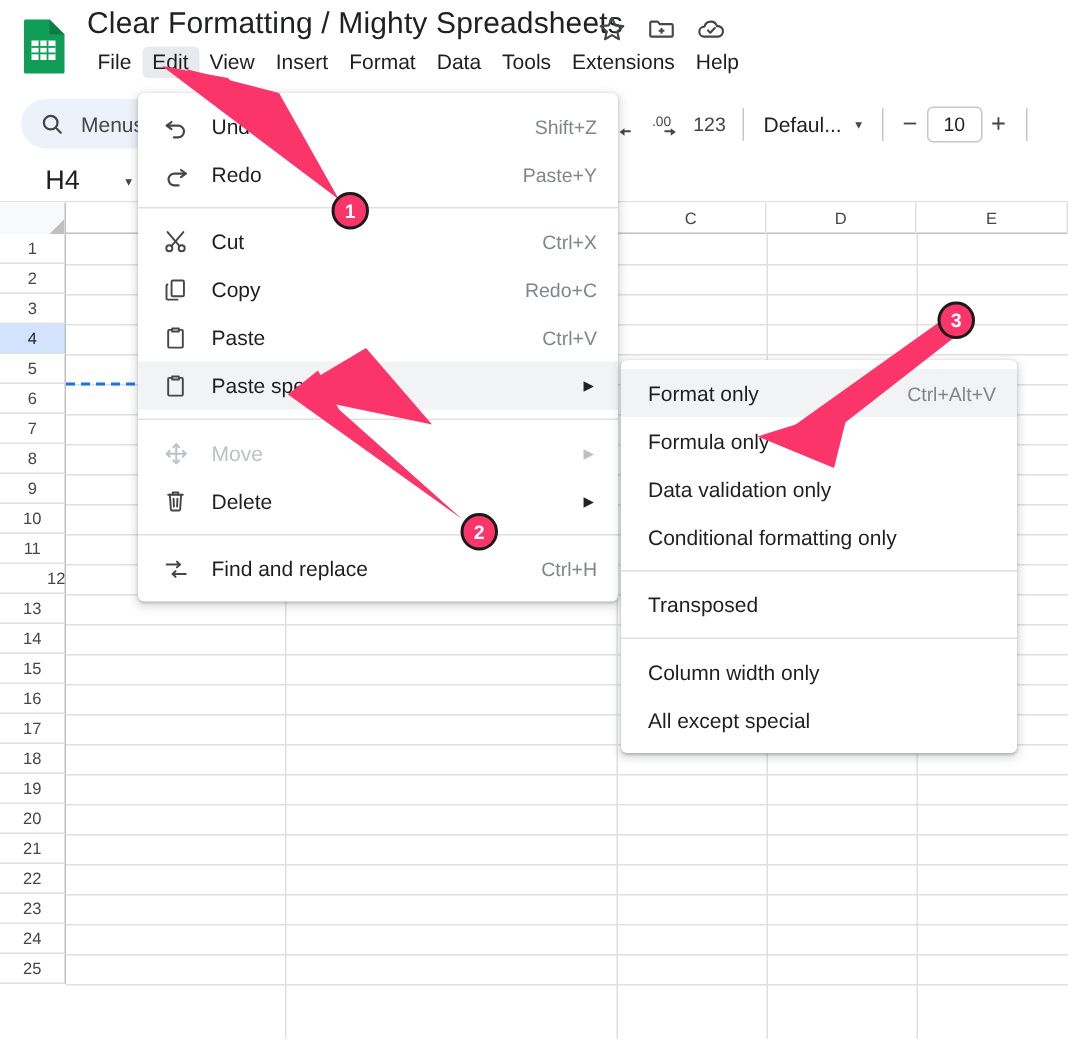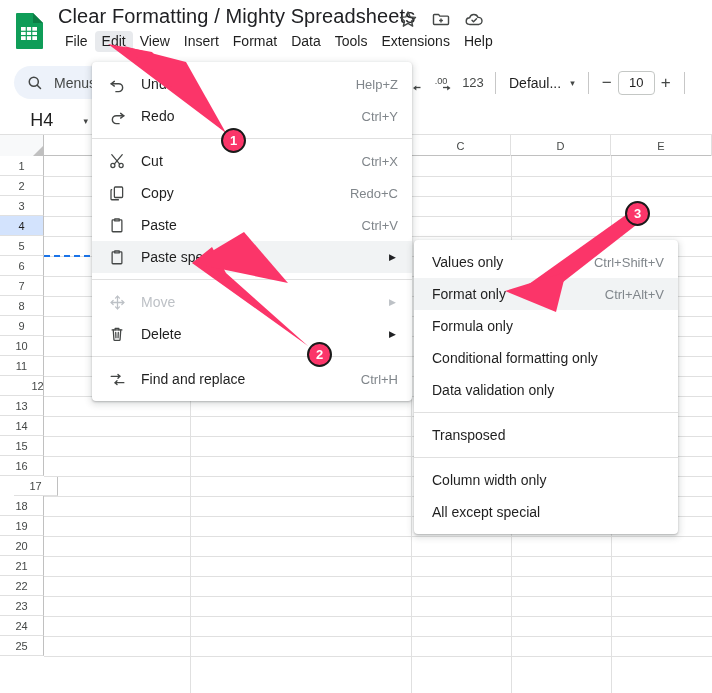--- a/index.html
+++ b/index.html
@@ -235,21 +235,21 @@
         <div class="rowhead" style="top: 141px;">7</div>
         <div class="rowhead" style="top: 161px;">8</div>
         <div class="rowhead" style="top: 181px;">9</div>
         <div class="rowhead" style="top: 201px;">10</div>
         <div class="rowhead" style="top: 221px;">11</div>
         <div class="rowhead" style="top: 241px; padding-left: 32px;">12</div>
         <div class="rowhead" style="top: 261px;">13</div>
         <div class="rowhead" style="top: 281px;">14</div>
         <div class="rowhead" style="top: 301px;">15</div>
         <div class="rowhead" style="top: 321px;">16</div>
-        <div class="rowhead" style="top: 341px; margin-left: 14px;">17</div>
+        <div class="rowhead" style="top: 341px;">17</div>
         <div class="rowhead" style="top: 361px;">18</div>
         <div class="rowhead" style="top: 381px;">19</div>
         <div class="rowhead" style="top: 401px;">20</div>
         <div class="rowhead" style="top: 421px;">21</div>
         <div class="rowhead" style="top: 441px;">22</div>
         <div class="rowhead" style="top: 461px;">23</div>
         <div class="rowhead" style="top: 481px;">24</div>
         <div class="rowhead" style="top: 501px;">25</div>
       </div>
     <div id="grid-lines">
@@ -294,31 +294,31 @@
 
   <div class="menu-panel" id="edit-menu">
       <div class="mrow">
         <span class="micon">
           <svg width="19" height="19" viewBox="0 0 24 24" fill="none" stroke="currentColor" stroke-width="1.8" stroke-linecap="round" stroke-linejoin="round">
             <path d="M8 8 L4 11 L8 14"></path>
             <path d="M4 11 h9.5 a5 5 0 0 1 0 10 H10"></path>
           </svg>
         </span>
         <span class="mlabel">Undo</span>
-        <span class="maccel">Help+Z</span>
+        <span class="maccel">Shift+Z</span>
       </div>
       <div class="mrow">
         <span class="micon">
           <svg width="19" height="19" viewBox="0 0 24 24" fill="none" stroke="currentColor" stroke-width="1.8" stroke-linecap="round" stroke-linejoin="round">
             <path d="M16 8 L20 11 L16 14"></path>
             <path d="M20 11 h-9.5 a5 5 0 0 0 0 10 H14"></path>
           </svg>
         </span>
         <span class="mlabel">Redo</span>
-        <span class="maccel">Ctrl+Y</span>
+        <span class="maccel">Paste+Y</span>
       </div>
       <div class="msep"></div>
       <div class="mrow">
         <span class="micon">
           <svg width="18" height="18" viewBox="0 0 24 24" fill="none" stroke="currentColor" stroke-width="1.7" stroke-linecap="round" stroke-linejoin="round">
             <circle cx="6.5" cy="18" r="2.7"></circle>
             <circle cx="17.5" cy="18" r="2.7"></circle>
             <line x1="8.4" y1="16.1" x2="19" y2="3.6"></line>
             <line x1="15.6" y1="16.1" x2="5" y2="3.6"></line>
           </svg>
@@ -393,36 +393,32 @@
             <path d="M20 16 H9 l2.4 2.4"></path>
             <path d="M11.4 13.6 L9 16"></path>
           </svg>
         </span>
         <span class="mlabel">Find and replace</span>
         <span class="maccel">Ctrl+H</span>
       </div>
     </div>
 
   <div class="menu-panel" id="paste-submenu">
-      <div class="mrow">
-        <span class="mlabel">Values only</span>
-        <span class="maccel">Ctrl+Shift+V</span>
-      </div>
       <div class="mrow hl">
         <span class="mlabel">Format only</span>
         <span class="maccel">Ctrl+Alt+V</span>
       </div>
       <div class="mrow">
         <span class="mlabel">Formula only</span>
       </div>
       <div class="mrow">
+        <span class="mlabel">Data validation only</span>
+      </div>
+      <div class="mrow">
         <span class="mlabel">Conditional formatting only</span>
-      </div>
-      <div class="mrow">
-        <span class="mlabel">Data validation only</span>
       </div>
       <div class="msep"></div>
       <div class="mrow">
         <span class="mlabel">Transposed</span>
       </div>
       <div class="msep"></div>
       <div class="mrow">
         <span class="mlabel">Column width only</span>
       </div>
       <div class="mrow">

